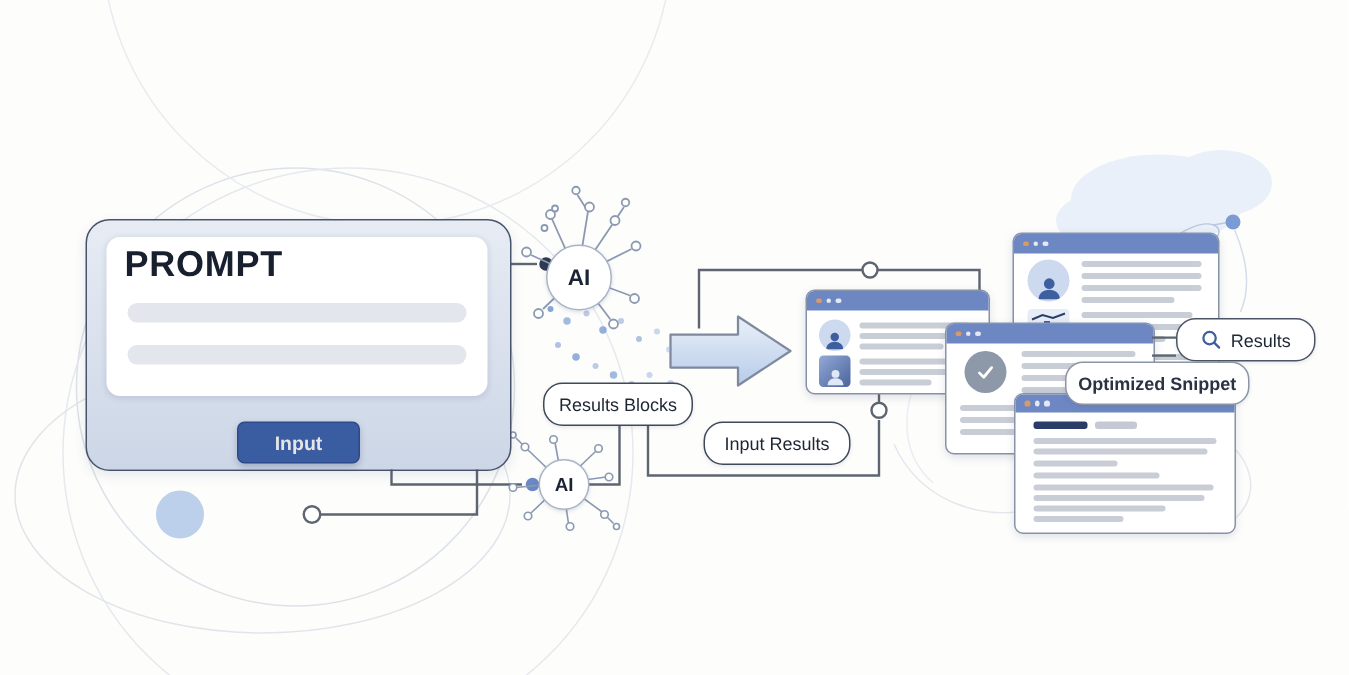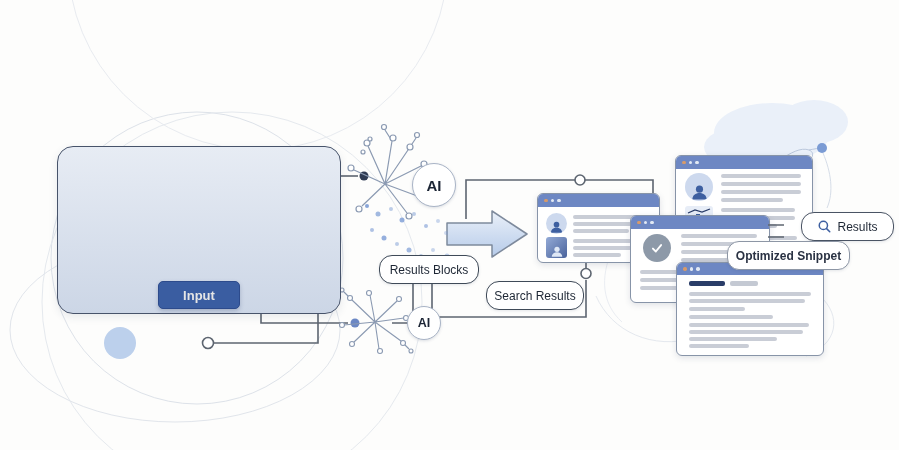--- a/index.html
+++ b/index.html
@@ -16,21 +16,21 @@
     border-radius:9px;box-shadow:0 1px 4px rgba(40,60,100,.14);}
   .prompt-title{position:absolute;left:12px;top:5px;font-size:24px;font-weight:bold;color:#18202f;letter-spacing:.5px;}
   .prompt-field{position:absolute;left:14px;width:226px;height:13px;border-radius:7px;background:#e3e6ec;}
   .prompt-btn{position:absolute;left:100px;top:134px;width:80px;height:26px;background:#3a5da1;
     border:1px solid #2d4b8c;border-radius:5px;color:#e5e5e5;font-size:13px;font-weight:bold;
     display:flex;align-items:center;justify-content:center;box-shadow:0 2px 4px rgba(30,50,100,.25);cursor:pointer;}
 
   
   .ai-node{position:absolute;background:#ffffff;border:1px solid #a9b4c6;border-radius:50%;
     display:flex;align-items:center;justify-content:center;font-weight:bold;color:#1b2434;z-index:6;
-    box-shadow:0 1px 3px rgba(60,75,110,.18);margin-left:48px;}
+    box-shadow:0 1px 3px rgba(60,75,110,.18);}
   .ai-top{left:364px;top:163px;width:42px;height:42px;font-size:15px;}
   .ai-bottom{left:359px;top:306px;width:32px;height:32px;font-size:12.5px;}
 
   
   .win{position:absolute;background:#ffffff;border:1px solid #8794a8;border-radius:6px;
     box-shadow:0 2px 6px rgba(50,65,100,.14);}
   .tbar{position:absolute;left:0;top:0;right:0;height:13px;background:#6d87c3;
     border-radius:5px 5px 0 0;display:flex;align-items:center;padding-left:6px;gap:3px;}
   .tdot{width:3.5px;height:3.5px;border-radius:50%;background:#e2e9f4;}
   .tdot.first{background:#d79a6a;}
@@ -39,21 +39,21 @@
   .photo{position:absolute;border-radius:3px;background:linear-gradient(135deg,#93aad6 0%,#4a639c 100%);
     display:flex;align-items:flex-end;justify-content:center;overflow:hidden;}
   .badge-circle{position:absolute;border-radius:50%;background:#8d99a8;display:flex;align-items:center;justify-content:center;}
   .thumb{position:absolute;background:#e7edf7;border-radius:3px;overflow:hidden;}
   .navy-bar{position:absolute;height:5px;border-radius:2px;background:#2a3d68;}
   .gray-bar{position:absolute;height:5px;border-radius:2px;background:#c4c9d3;}
 
   
   .pill{position:absolute;background:#ffffff;border:1.5px solid #3f4a58;border-radius:13px;
     display:flex;align-items:center;justify-content:center;font-size:12px;color:#1d2634;z-index:10;
-    box-shadow:0 1px 3px rgba(50,65,100,.12);white-space:nowrap;margin-left:17px;}
+    box-shadow:0 1px 3px rgba(50,65,100,.12);white-space:nowrap;}
   .pill-content{left:362px;top:255px;width:98px;height:27px;}
   .pill-search{left:469px;top:281px;width:96px;height:27px;}
   .pill-results{left:784px;top:212px;width:91px;height:27px;gap:5px;border-color:#4a5464;}
   .pill-snippet{left:710px;top:241px;width:121px;height:27px;font-weight:bold;color:#2a3243;border-color:#8d96a5;border-radius:12px;}
 </style>
 </head>
 <body>
 
 <div id="canvas">
 
@@ -147,20 +147,25 @@
         <circle cx="403" cy="343" r="2.5"></circle>
         <circle cx="380" cy="351" r="2.5"></circle>
       <circle cx="352" cy="344" r="2.5"></circle>
         <circle cx="342" cy="325" r="2.5"></circle>
       <circle cx="342" cy="290" r="2"></circle>
         <circle cx="411" cy="351" r="2"></circle>
     </g>
   </svg>
 
   <div class="prompt-card">
+    <div class="prompt-inner">
+      <div class="prompt-title">PROMPT</div>
+      <div class="prompt-field" style="top:44px;"></div>
+      <div class="prompt-field" style="top:72px;"></div>
+    </div>
     <div class="prompt-btn">Input</div>
   </div>
 
   <div class="ai-node ai-top">
     <span>AI</span>
   </div>
   <div class="ai-node ai-bottom">
     <span>AI</span>
   </div>
 
@@ -260,21 +265,21 @@
   </div>
 
   <svg class="layer z8">
     <path d="M 768,225 H 784 M 768,237 H 784" fill="none" stroke="#5d6570" stroke-width="1.5"></path>
   </svg>
 
   <div class="pill pill-content">
     <span>Results Blocks</span>
   </div>
   <div class="pill pill-search">
-    <span>Search Results</span>
+    <span>Input Results</span>
   </div>
   <div class="pill pill-results">
     <svg width="15" height="15" viewBox="0 0 20 20">
       <circle cx="8.5" cy="8.5" r="5.5" fill="none" stroke="#3d5fa0" stroke-width="2"></circle>
       <line x1="12.8" y1="12.8" x2="17" y2="17" stroke="#3d5fa0" stroke-width="2" stroke-linecap="round"></line>
     </svg>
     <span>Results</span>
   </div>
   <div class="pill pill-snippet">
     <span>Optimized Snippet</span>

